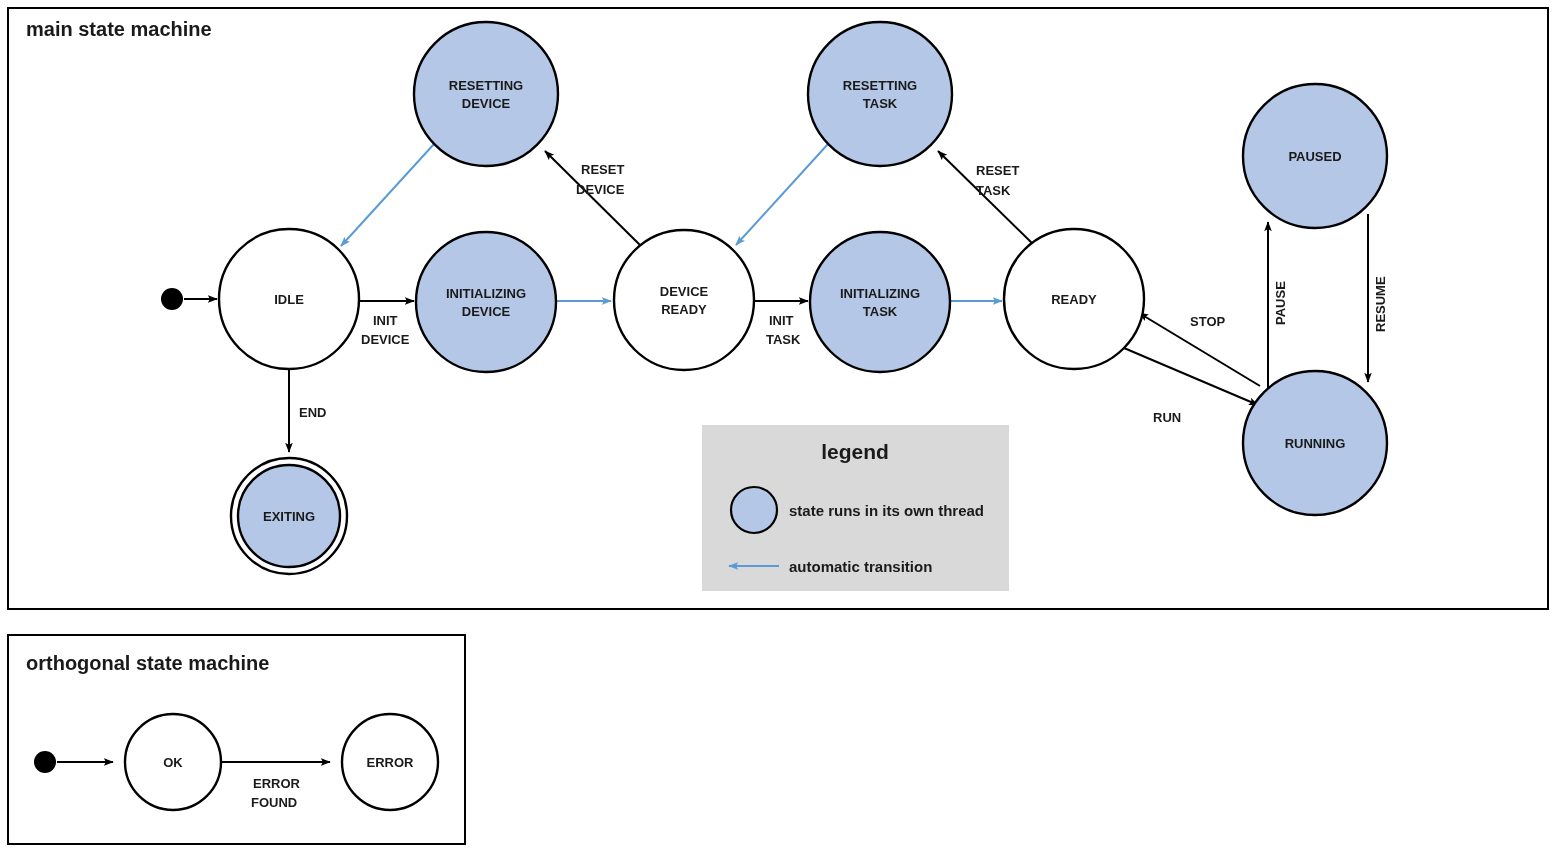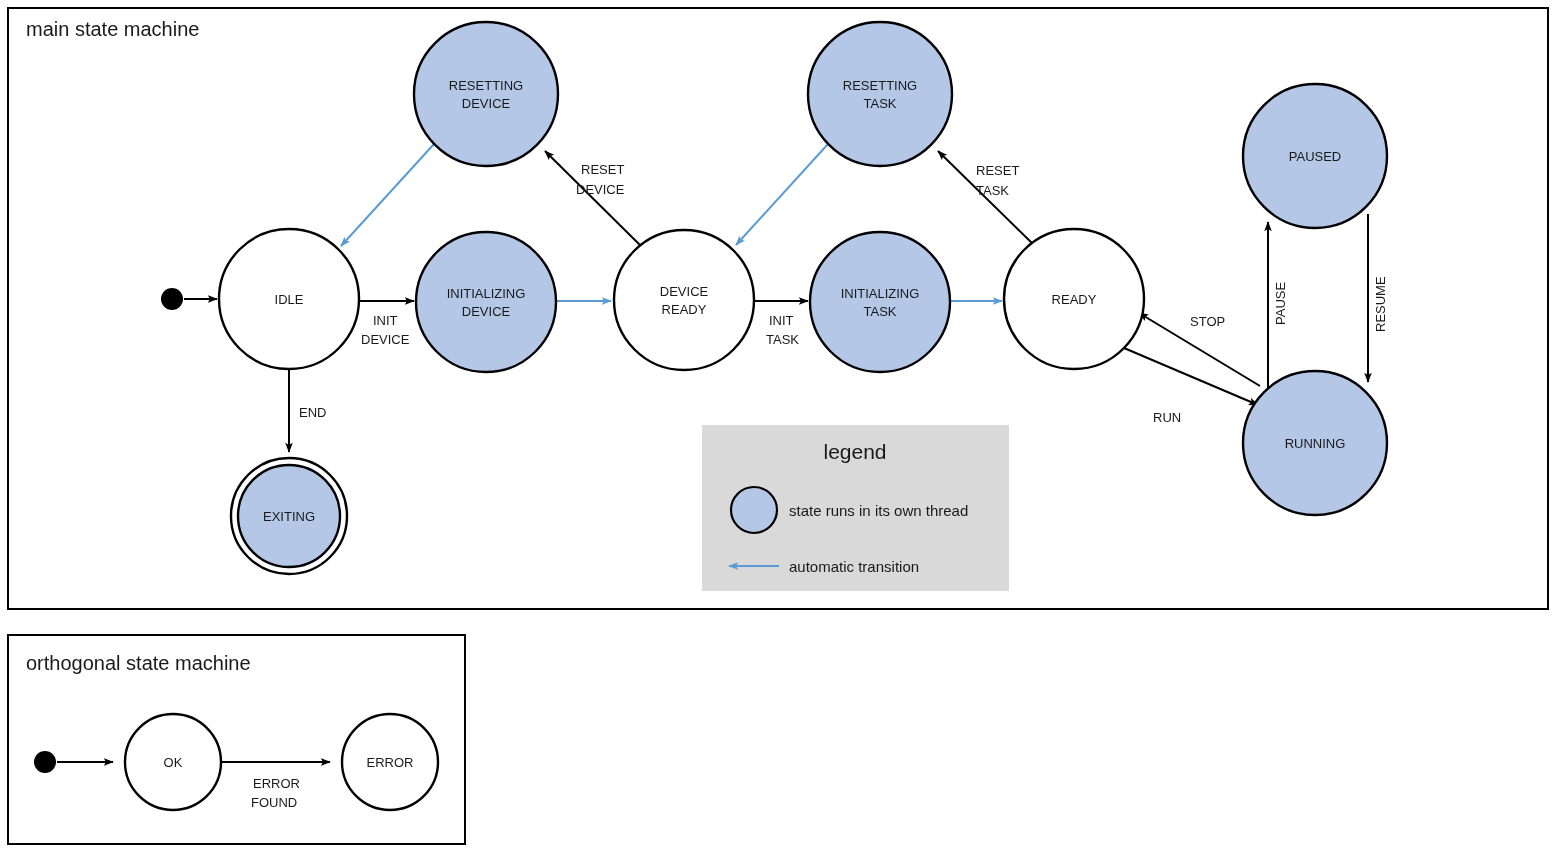--- a/index.html
+++ b/index.html
@@ -11,20 +11,21 @@
   body {
     width: 1555px;
     height: 852px;
     font-family: "Liberation Sans", sans-serif;
     overflow: hidden;
   }
   #diagram-root {
     position: relative;
     width: 1555px;
     height: 852px;
+    font-weight: bold;
   }
   svg#diagram {
     display: block;
     width: 1555px;
     height: 852px;
   }
   .frame-rect {
     fill: #ffffff;
     stroke: #000000;
     stroke-width: 2;

